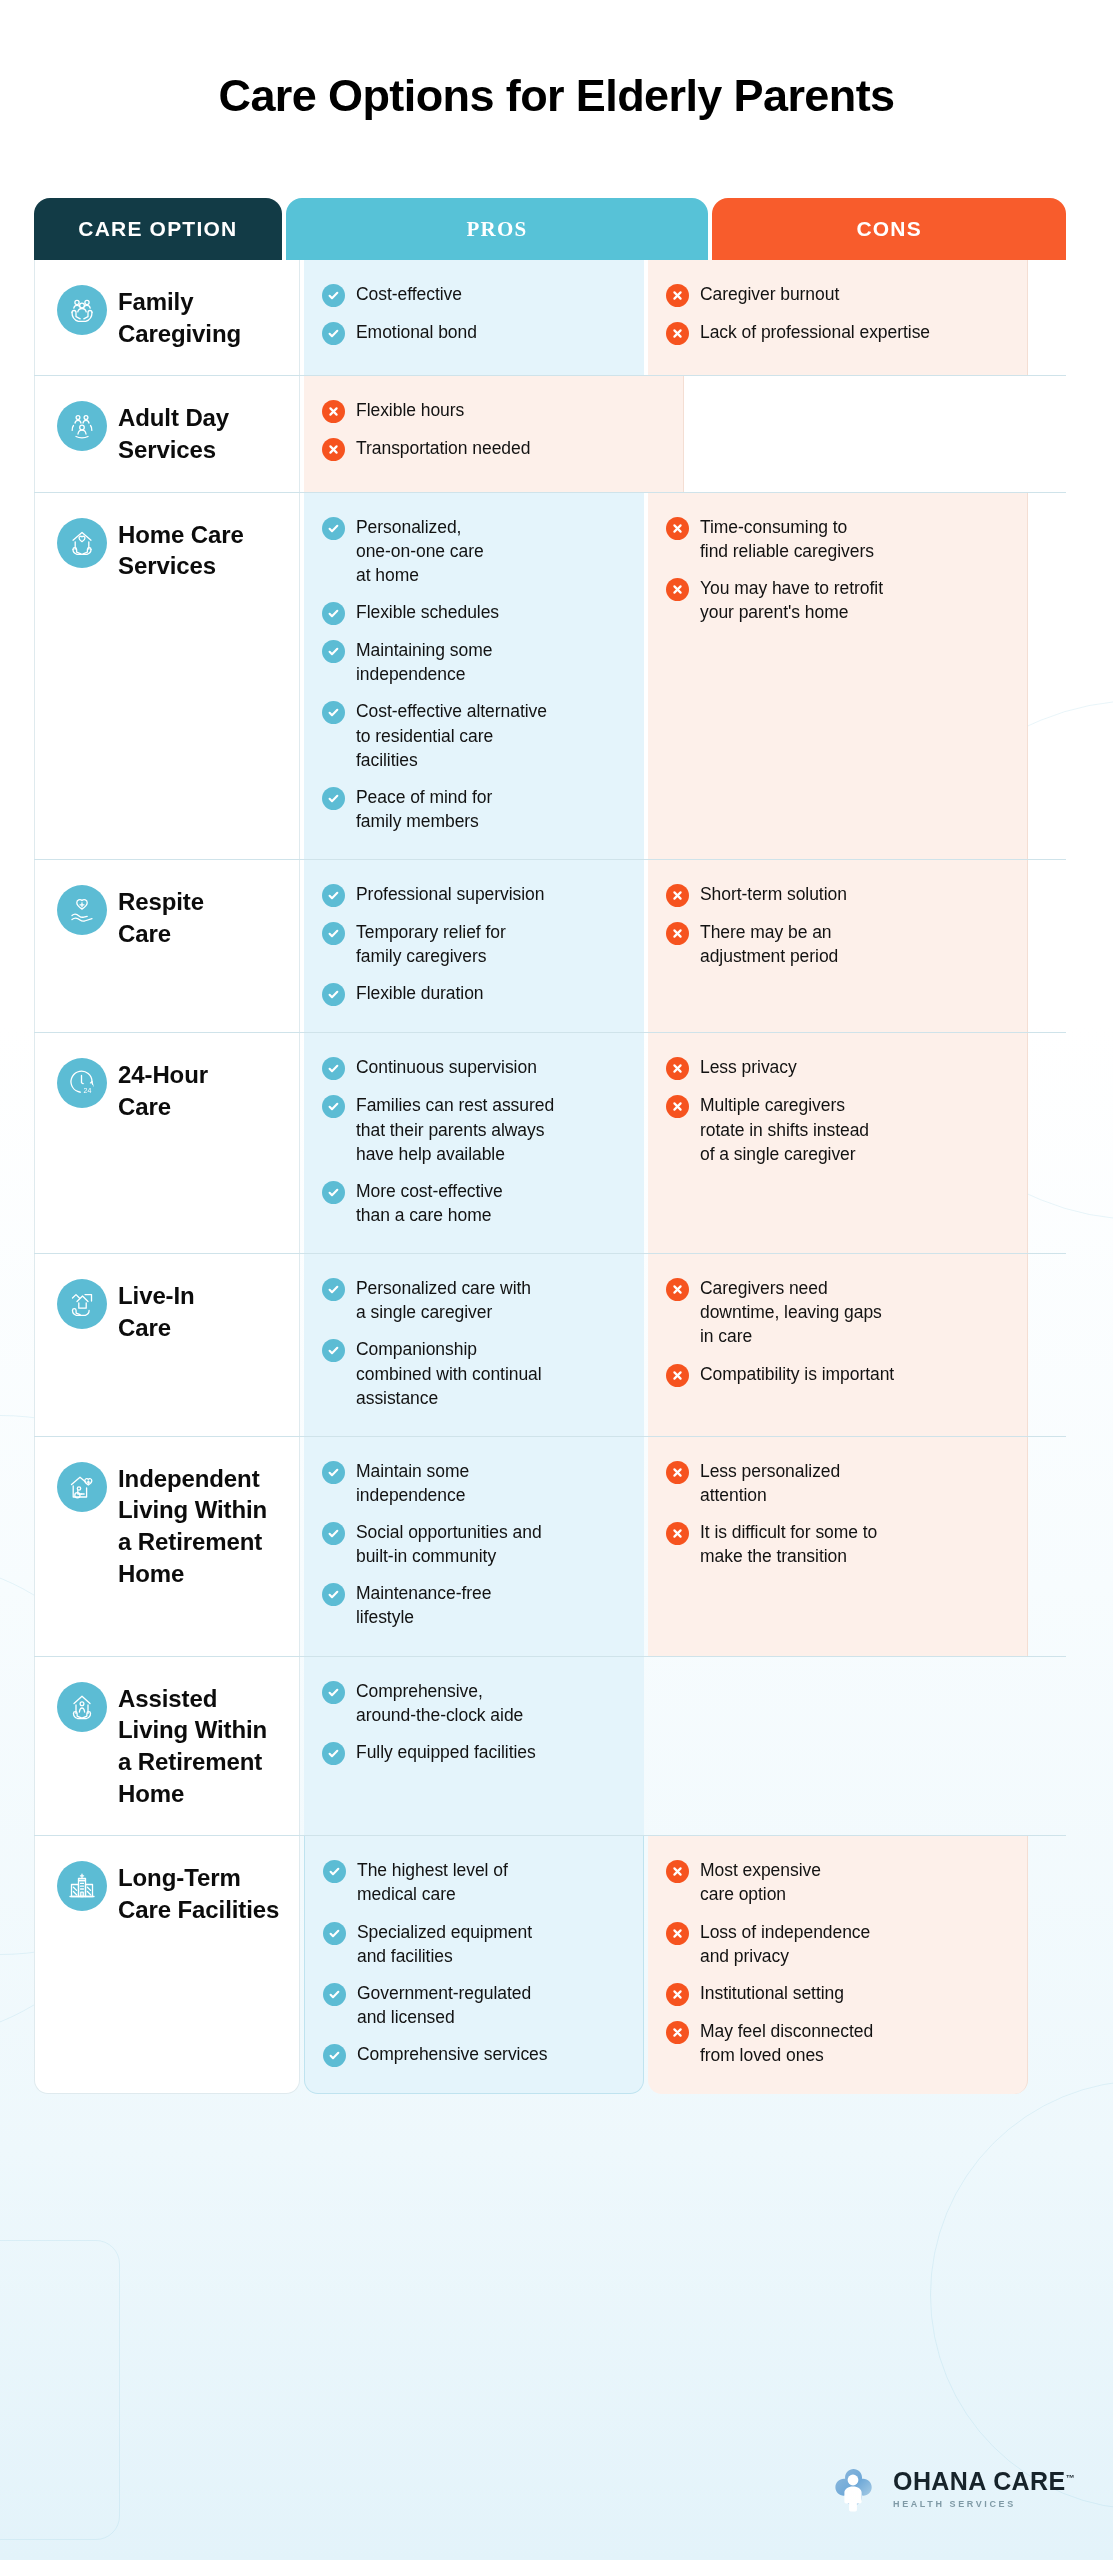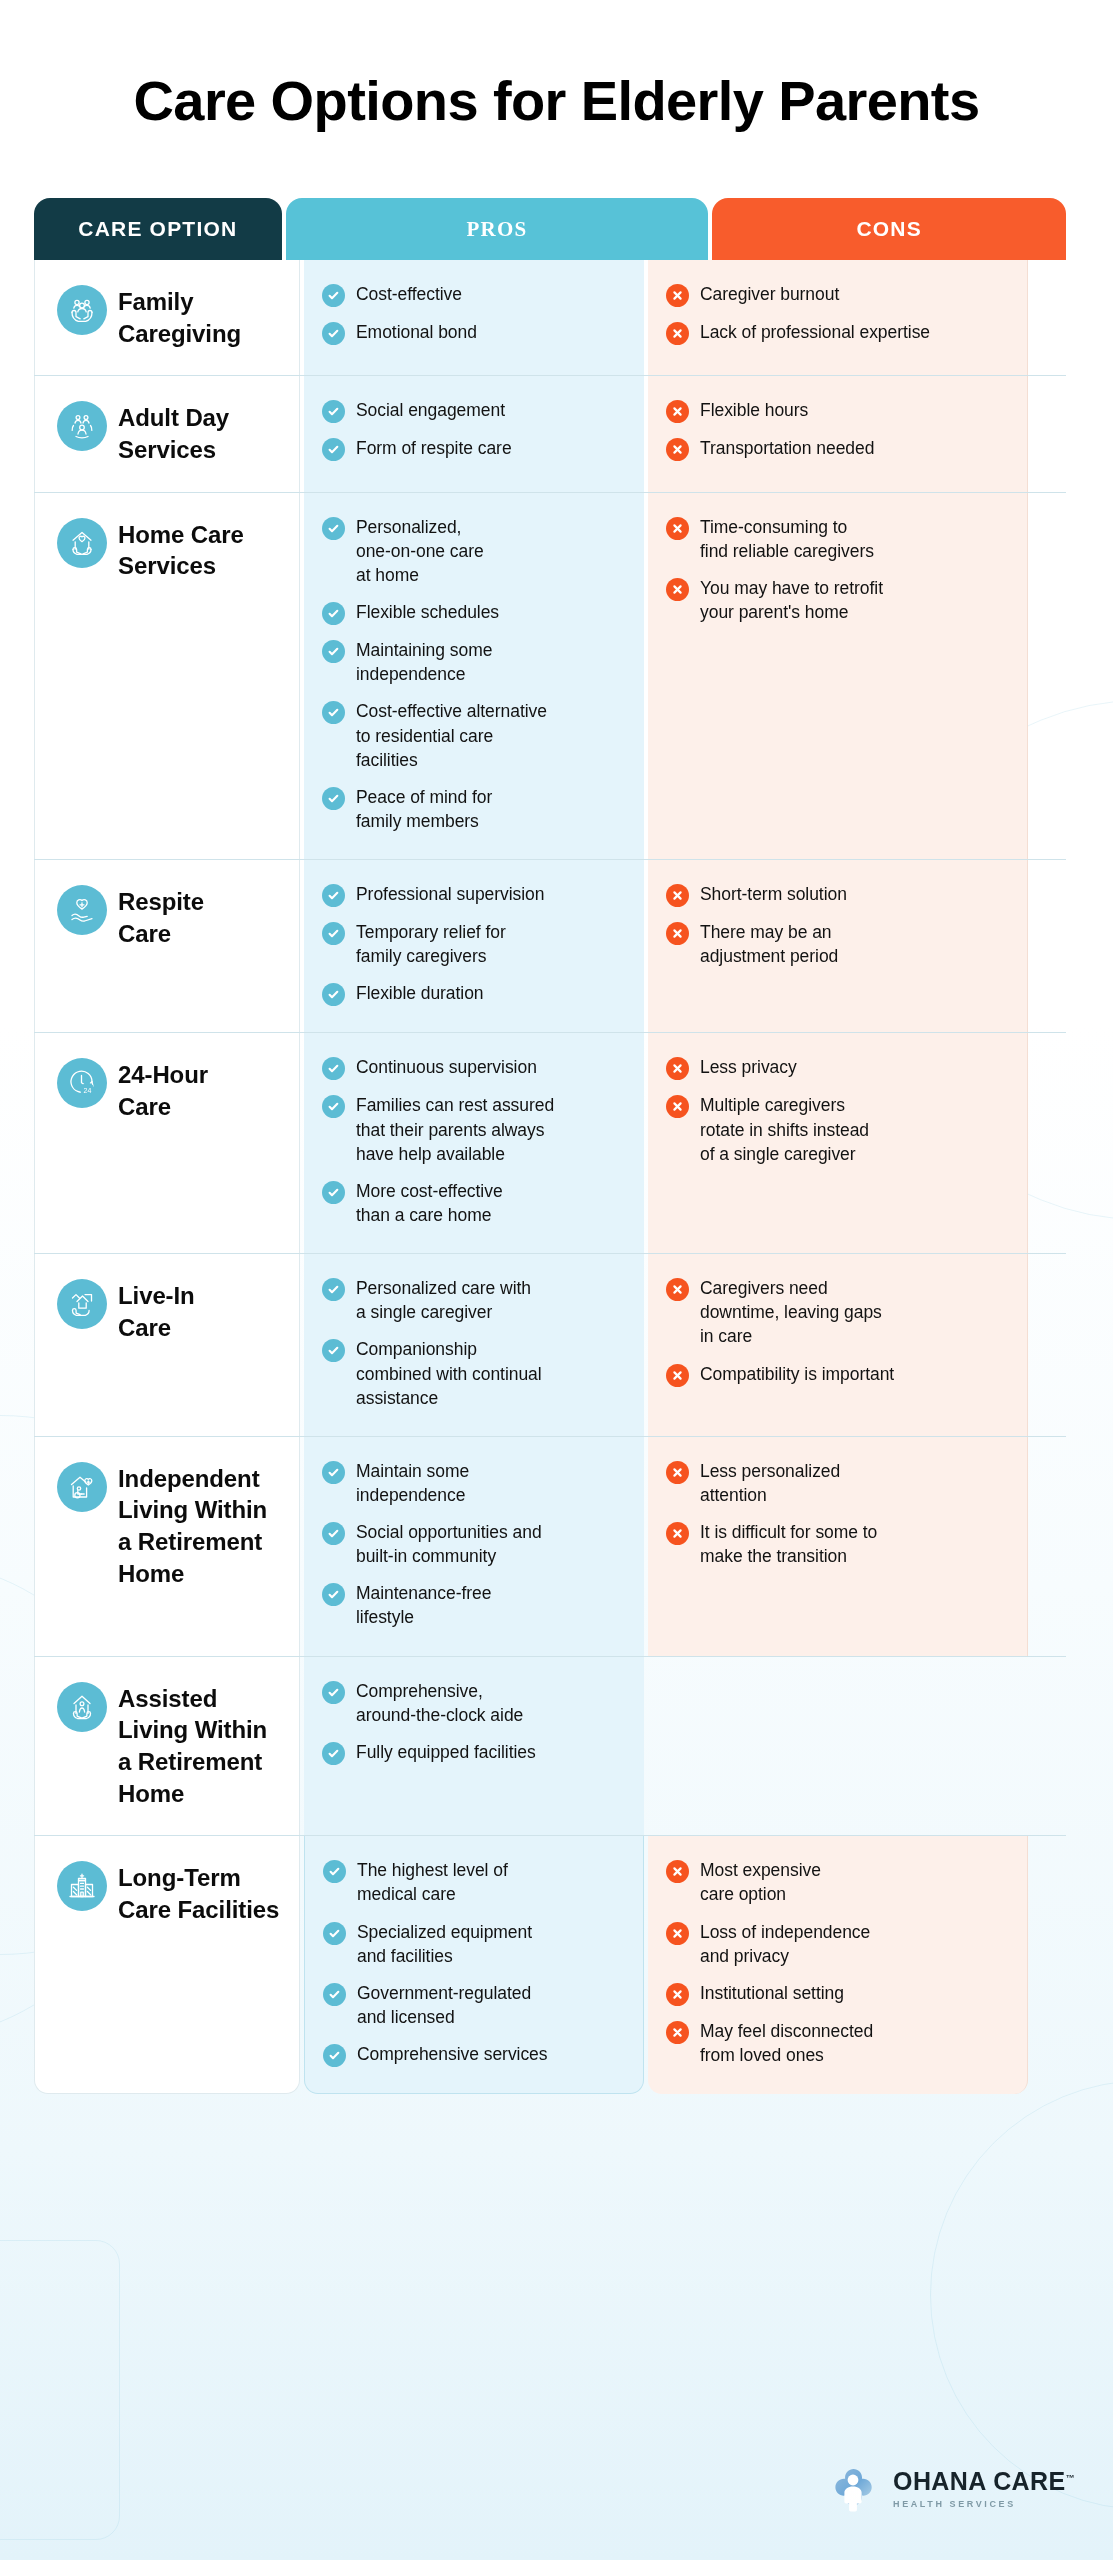--- a/index.html
+++ b/index.html
@@ -34,21 +34,21 @@
   .deco.d3 { left: 880px; top: 700px;  width: 520px; height: 520px; }
   .deco.d4 { left: 930px; top: 2080px; width: 430px; height: 430px; }
   .deco.d5 { left: -180px; top: 2240px; width: 300px; height: 300px; border-radius: 24px; }
 
   
   .title {
     position: absolute;
     left: 0; top: 72px;
     width: 1113px;
     text-align: center;
-    font-size: 56px;
+    font-size: 45px;
     font-weight: bold;
     letter-spacing: -0.6px;
     color: #000000;
     line-height: 1.05;
   }
 
   
   .table {
     position: absolute;
     left: 34px;
@@ -252,40 +252,20 @@
                 <circle cx="20" cy="7.5" r="1.9"></circle>
                 <path d="M9 13c.4-1.8 1.5-2.7 3-2.7s2.6.9 3 2.7"></path>
                 <path d="M17 13c.4-1.8 1.5-2.7 3-2.7s2.6.9 3 2.7"></path>
                 <circle cx="16" cy="17.5" r="2.3"></circle>
                 <path d="M12 24c.4-2.5 1.9-3.8 4-3.8s3.6 1.3 4 3.8"></path>
                 <path d="M7.5 15.5c-1.2 1.5-1.5 3.1-1.3 4.8M24.5 15.5c1.2 1.5 1.5 3.1 1.3 4.8"></path>
                 <path d="M10 26.5c1.9 1 3.9 1.4 6 1.4s4.1-.4 6-1.4"></path>
               </svg>
             </span>
             <span class="opt-label">Adult Day<br>Services</span>
-          </div>
-          <div class="cell pros">
-            <ul class="items">
-              <li>
-                <span class="bullet check">
-                  <svg width="13" height="13" viewBox="0 0 13 13">
-                    <path d="M2.6 6.8 5 9.2 10.3 3.8" fill="none" stroke="#fff" stroke-width="2.1" stroke-linecap="round" stroke-linejoin="round"></path>
-                  </svg>
-                </span>
-                <span class="item-text">Social engagement</span>
-              </li>
-              <li>
-                <span class="bullet check">
-                  <svg width="13" height="13" viewBox="0 0 13 13">
-                    <path d="M2.6 6.8 5 9.2 10.3 3.8" fill="none" stroke="#fff" stroke-width="2.1" stroke-linecap="round" stroke-linejoin="round"></path>
-                  </svg>
-                </span>
-                <span class="item-text">Form of respite care</span>
-              </li>
-            </ul>
           </div>
           <div class="cell cons">
             <ul class="items">
               <li>
                 <span class="bullet cross">
                   <svg width="13" height="13" viewBox="0 0 13 13">
                     <path d="M3.4 3.4 9.6 9.6M9.6 3.4 3.4 9.6" fill="none" stroke="#fff" stroke-width="2.2" stroke-linecap="round"></path>
                   </svg>
                 </span>
                 <span class="item-text">Flexible hours</span>

